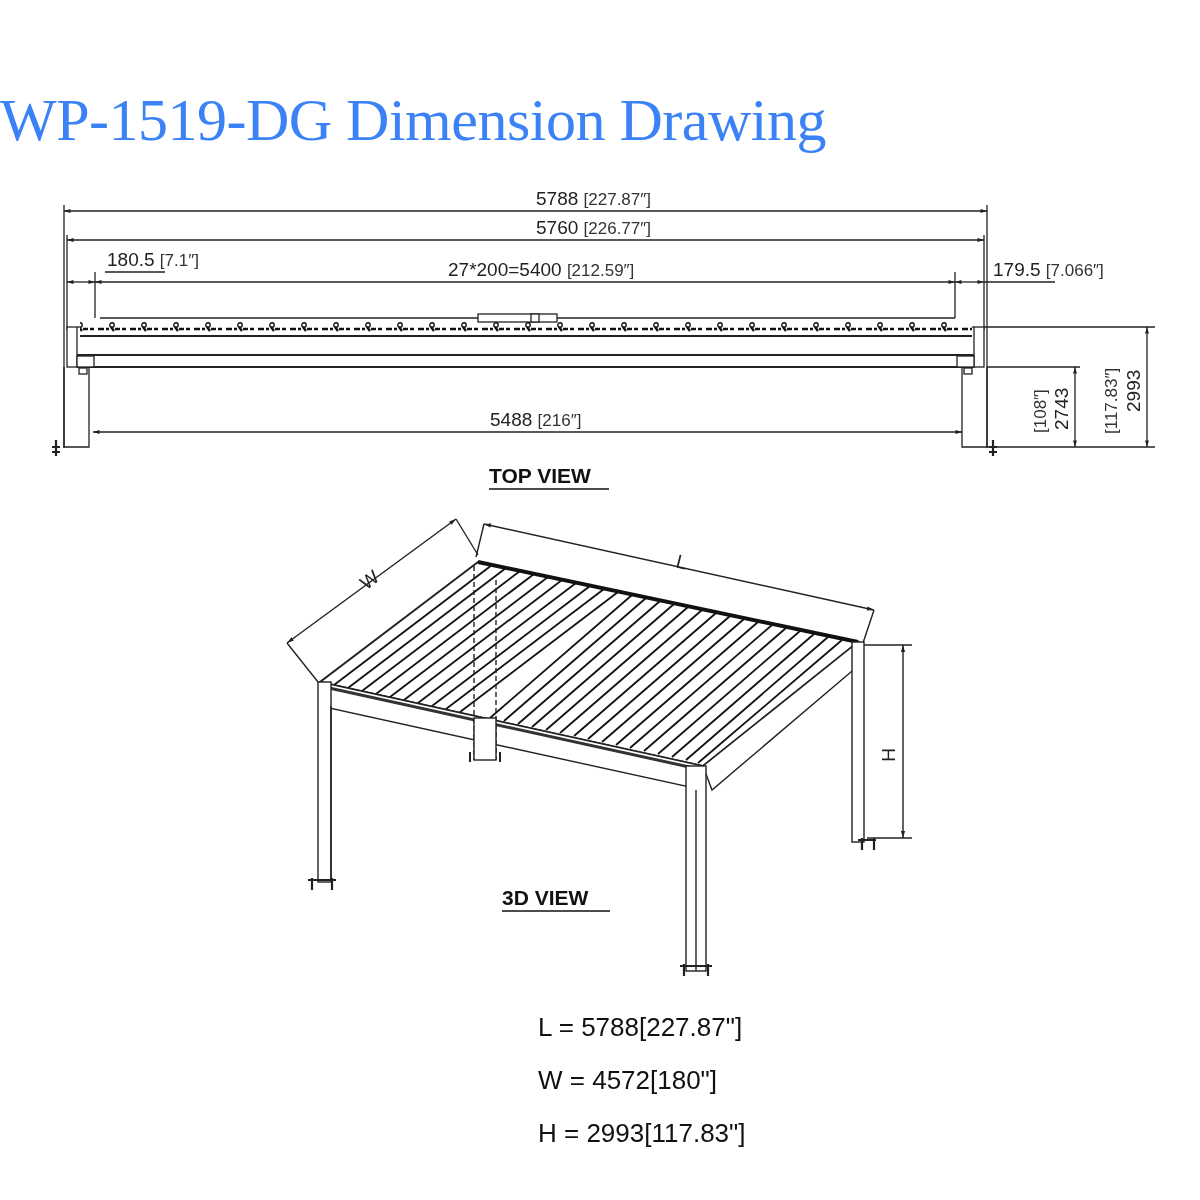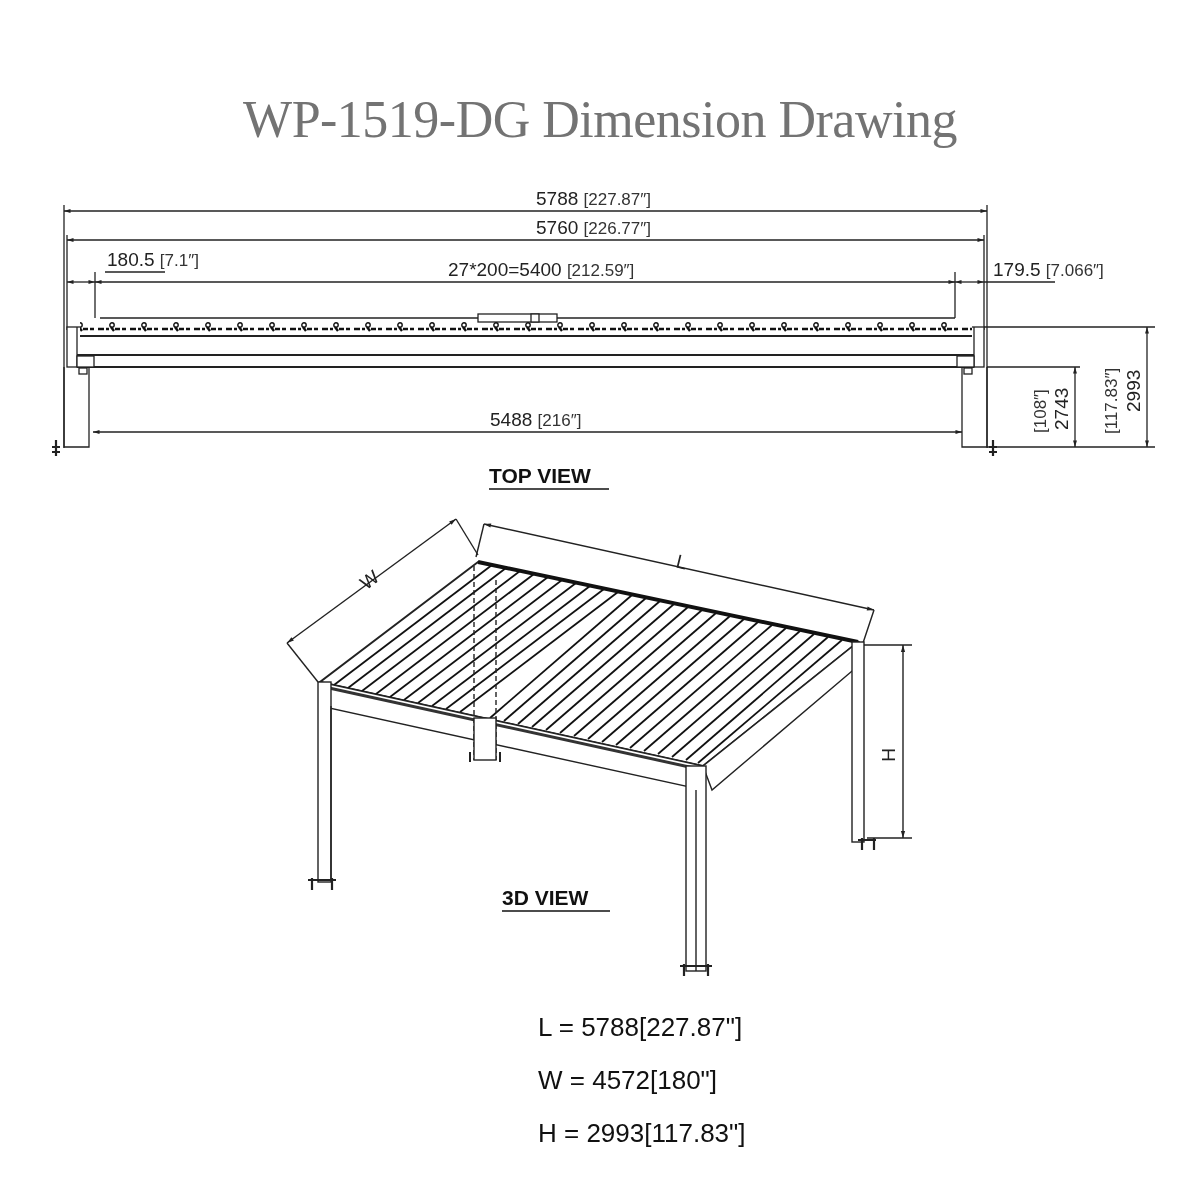--- a/index.html
+++ b/index.html
@@ -1,20 +1,20 @@
 <!DOCTYPE html>
 <html><head>
   <meta charset="utf-8">
   <style>
     html, body { margin: 0; padding: 0; background: #ffffff; }
     body { width: 1200px; height: 1200px; position: relative; overflow: hidden; }
     .title {
-      position: absolute; left: 0; top: 88px; width: 1200px; text-align: center;
+      position: absolute; left: 0; top: 88px; width: 1200px; 
       font-family: "Liberation Serif", "DejaVu Serif", serif;
-      font-size: 52px; color: #737373; letter-spacing: -0.5px; line-height: 64px;
+      font-size: 60px; color: #3b82f6; letter-spacing: -0.5px; line-height: 64px;
     }
     svg.drawing { position: absolute; left: 0; top: 0; }
     .dim { font-family: "Liberation Sans", "DejaVu Sans", sans-serif; font-size: 19px; fill: #222; }
     .dim-small { font-family: "Liberation Sans", "DejaVu Sans", sans-serif; font-size: 17px; fill: #333; }
     .view-label { font-family: "Liberation Sans", "DejaVu Sans", sans-serif; font-size: 21px; font-weight: bold; fill: #111; }
     .legend {
       position: absolute; left: 538px; top: 1010px;
       font-family: "Liberation Sans", "DejaVu Sans", sans-serif; font-size: 26px; color: #111;
     }
     .legend div { height: 53px; line-height: 34px; }

